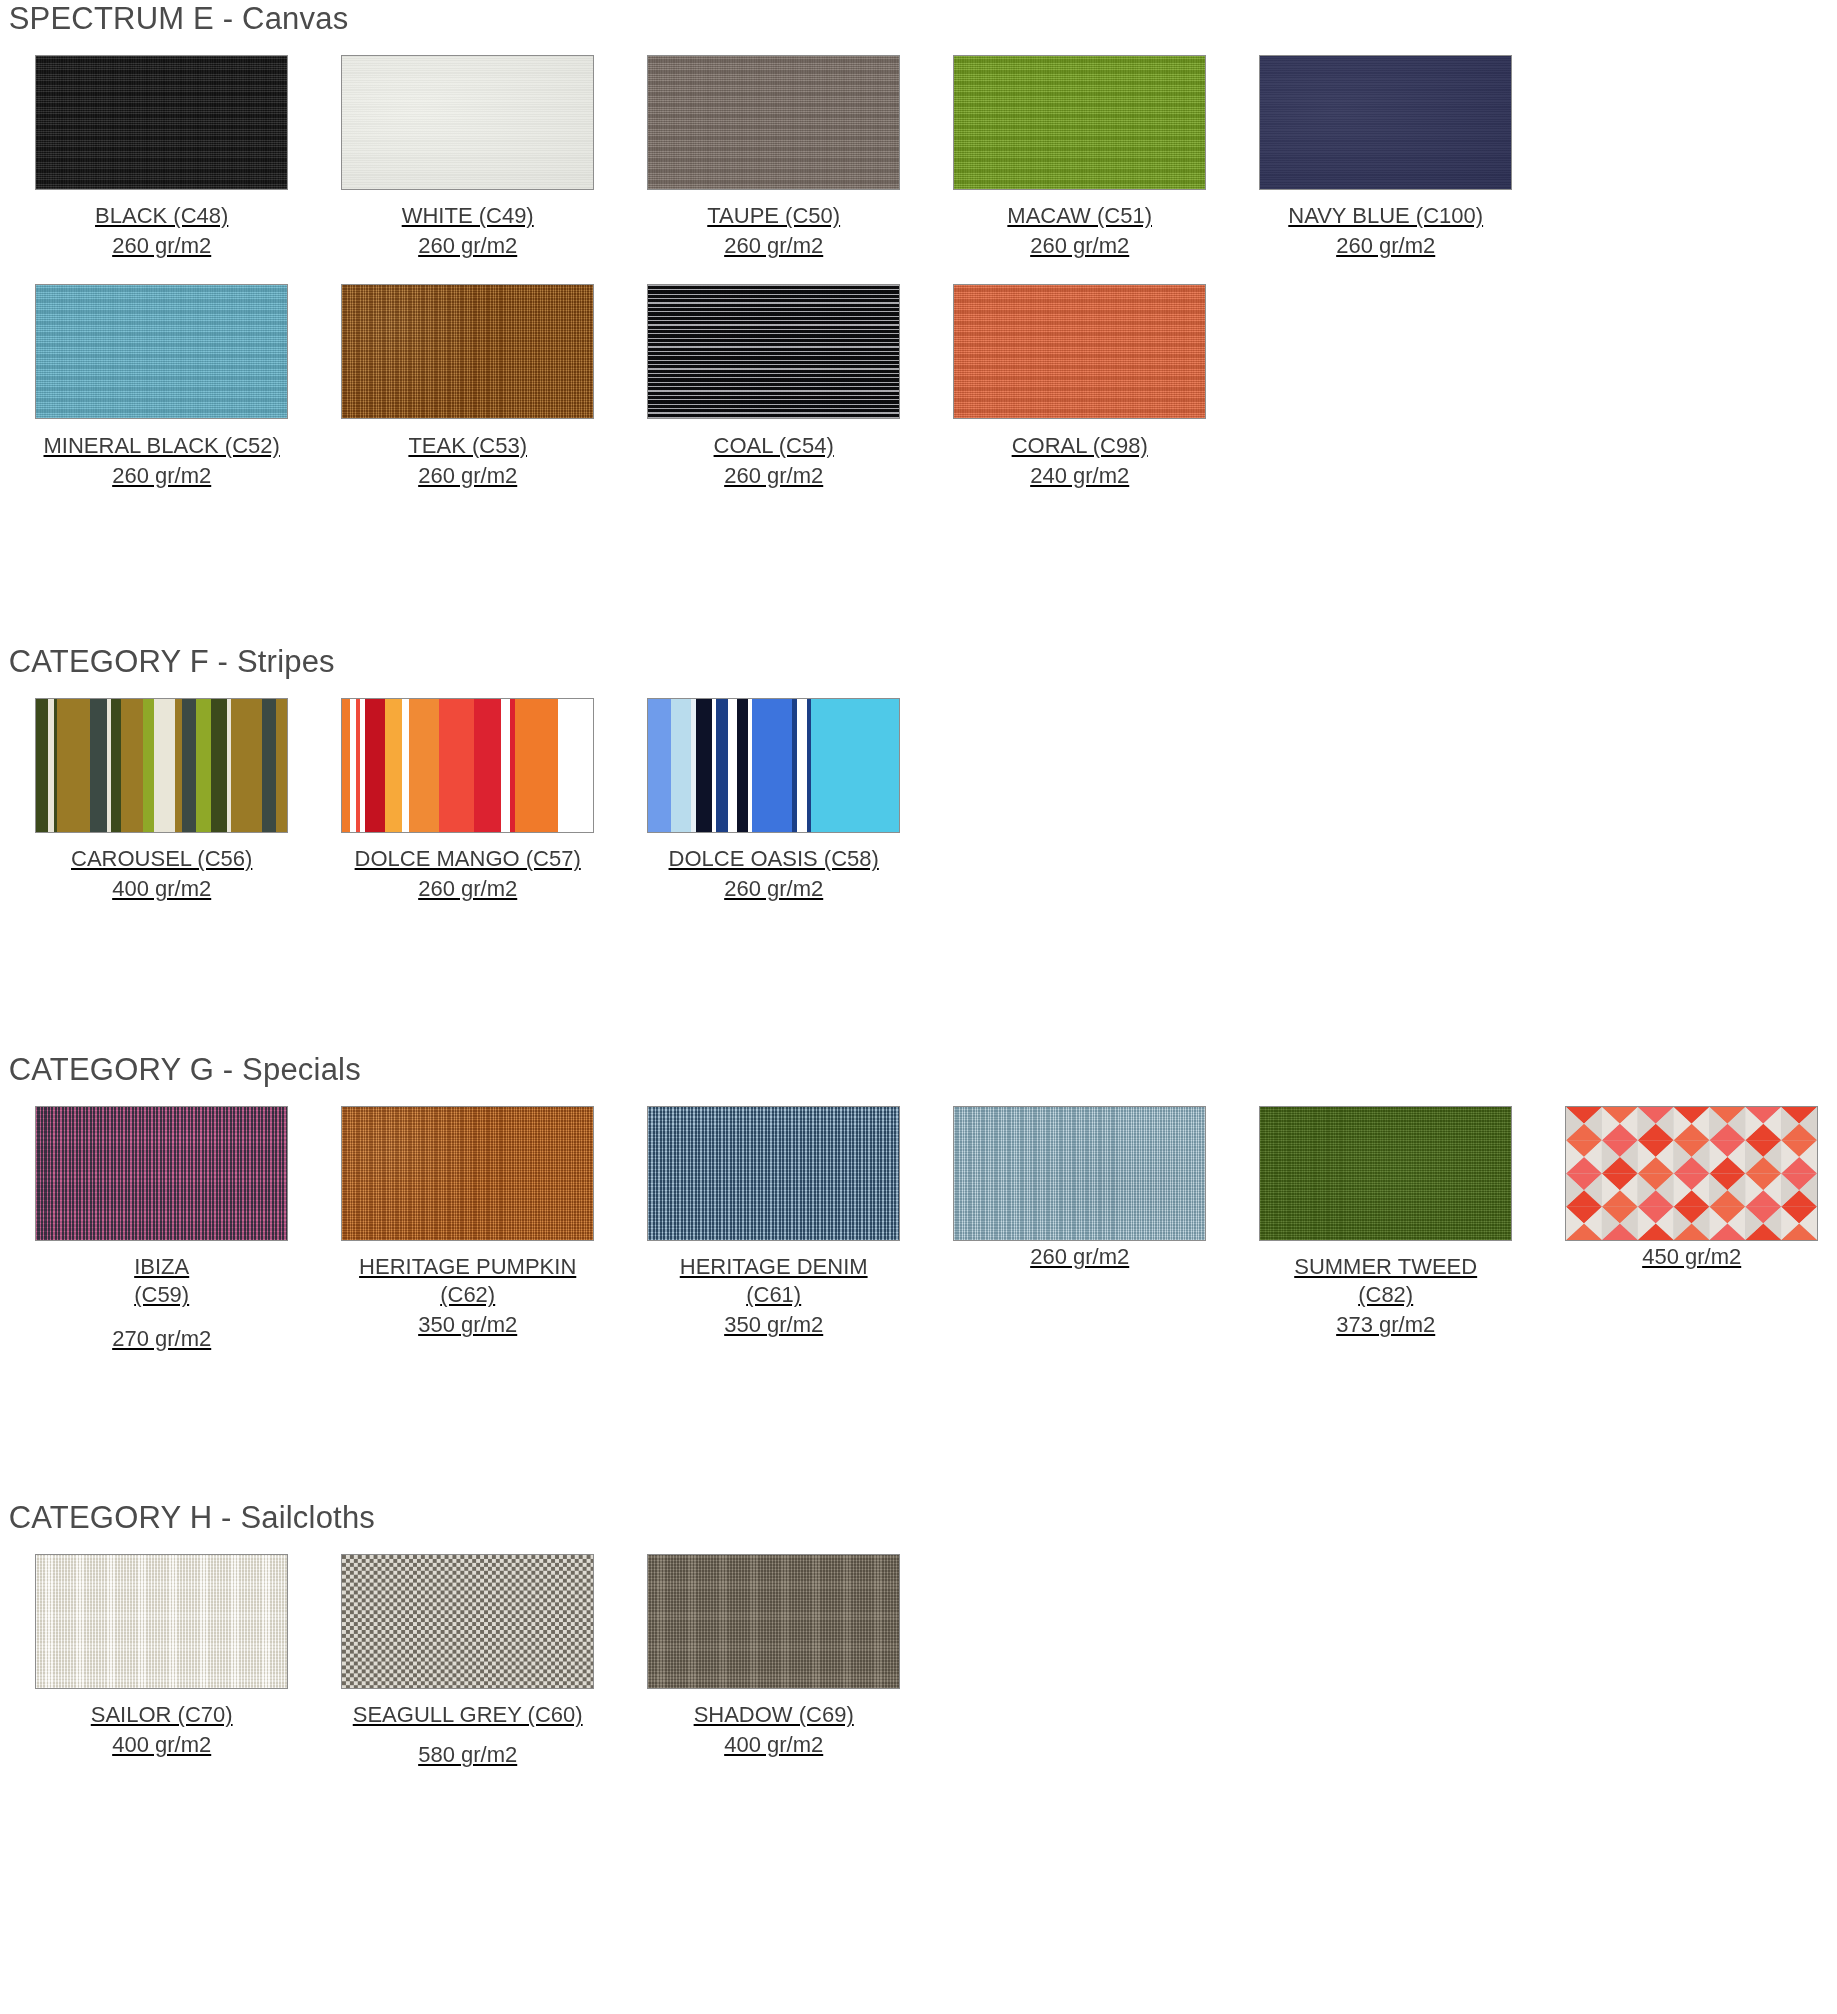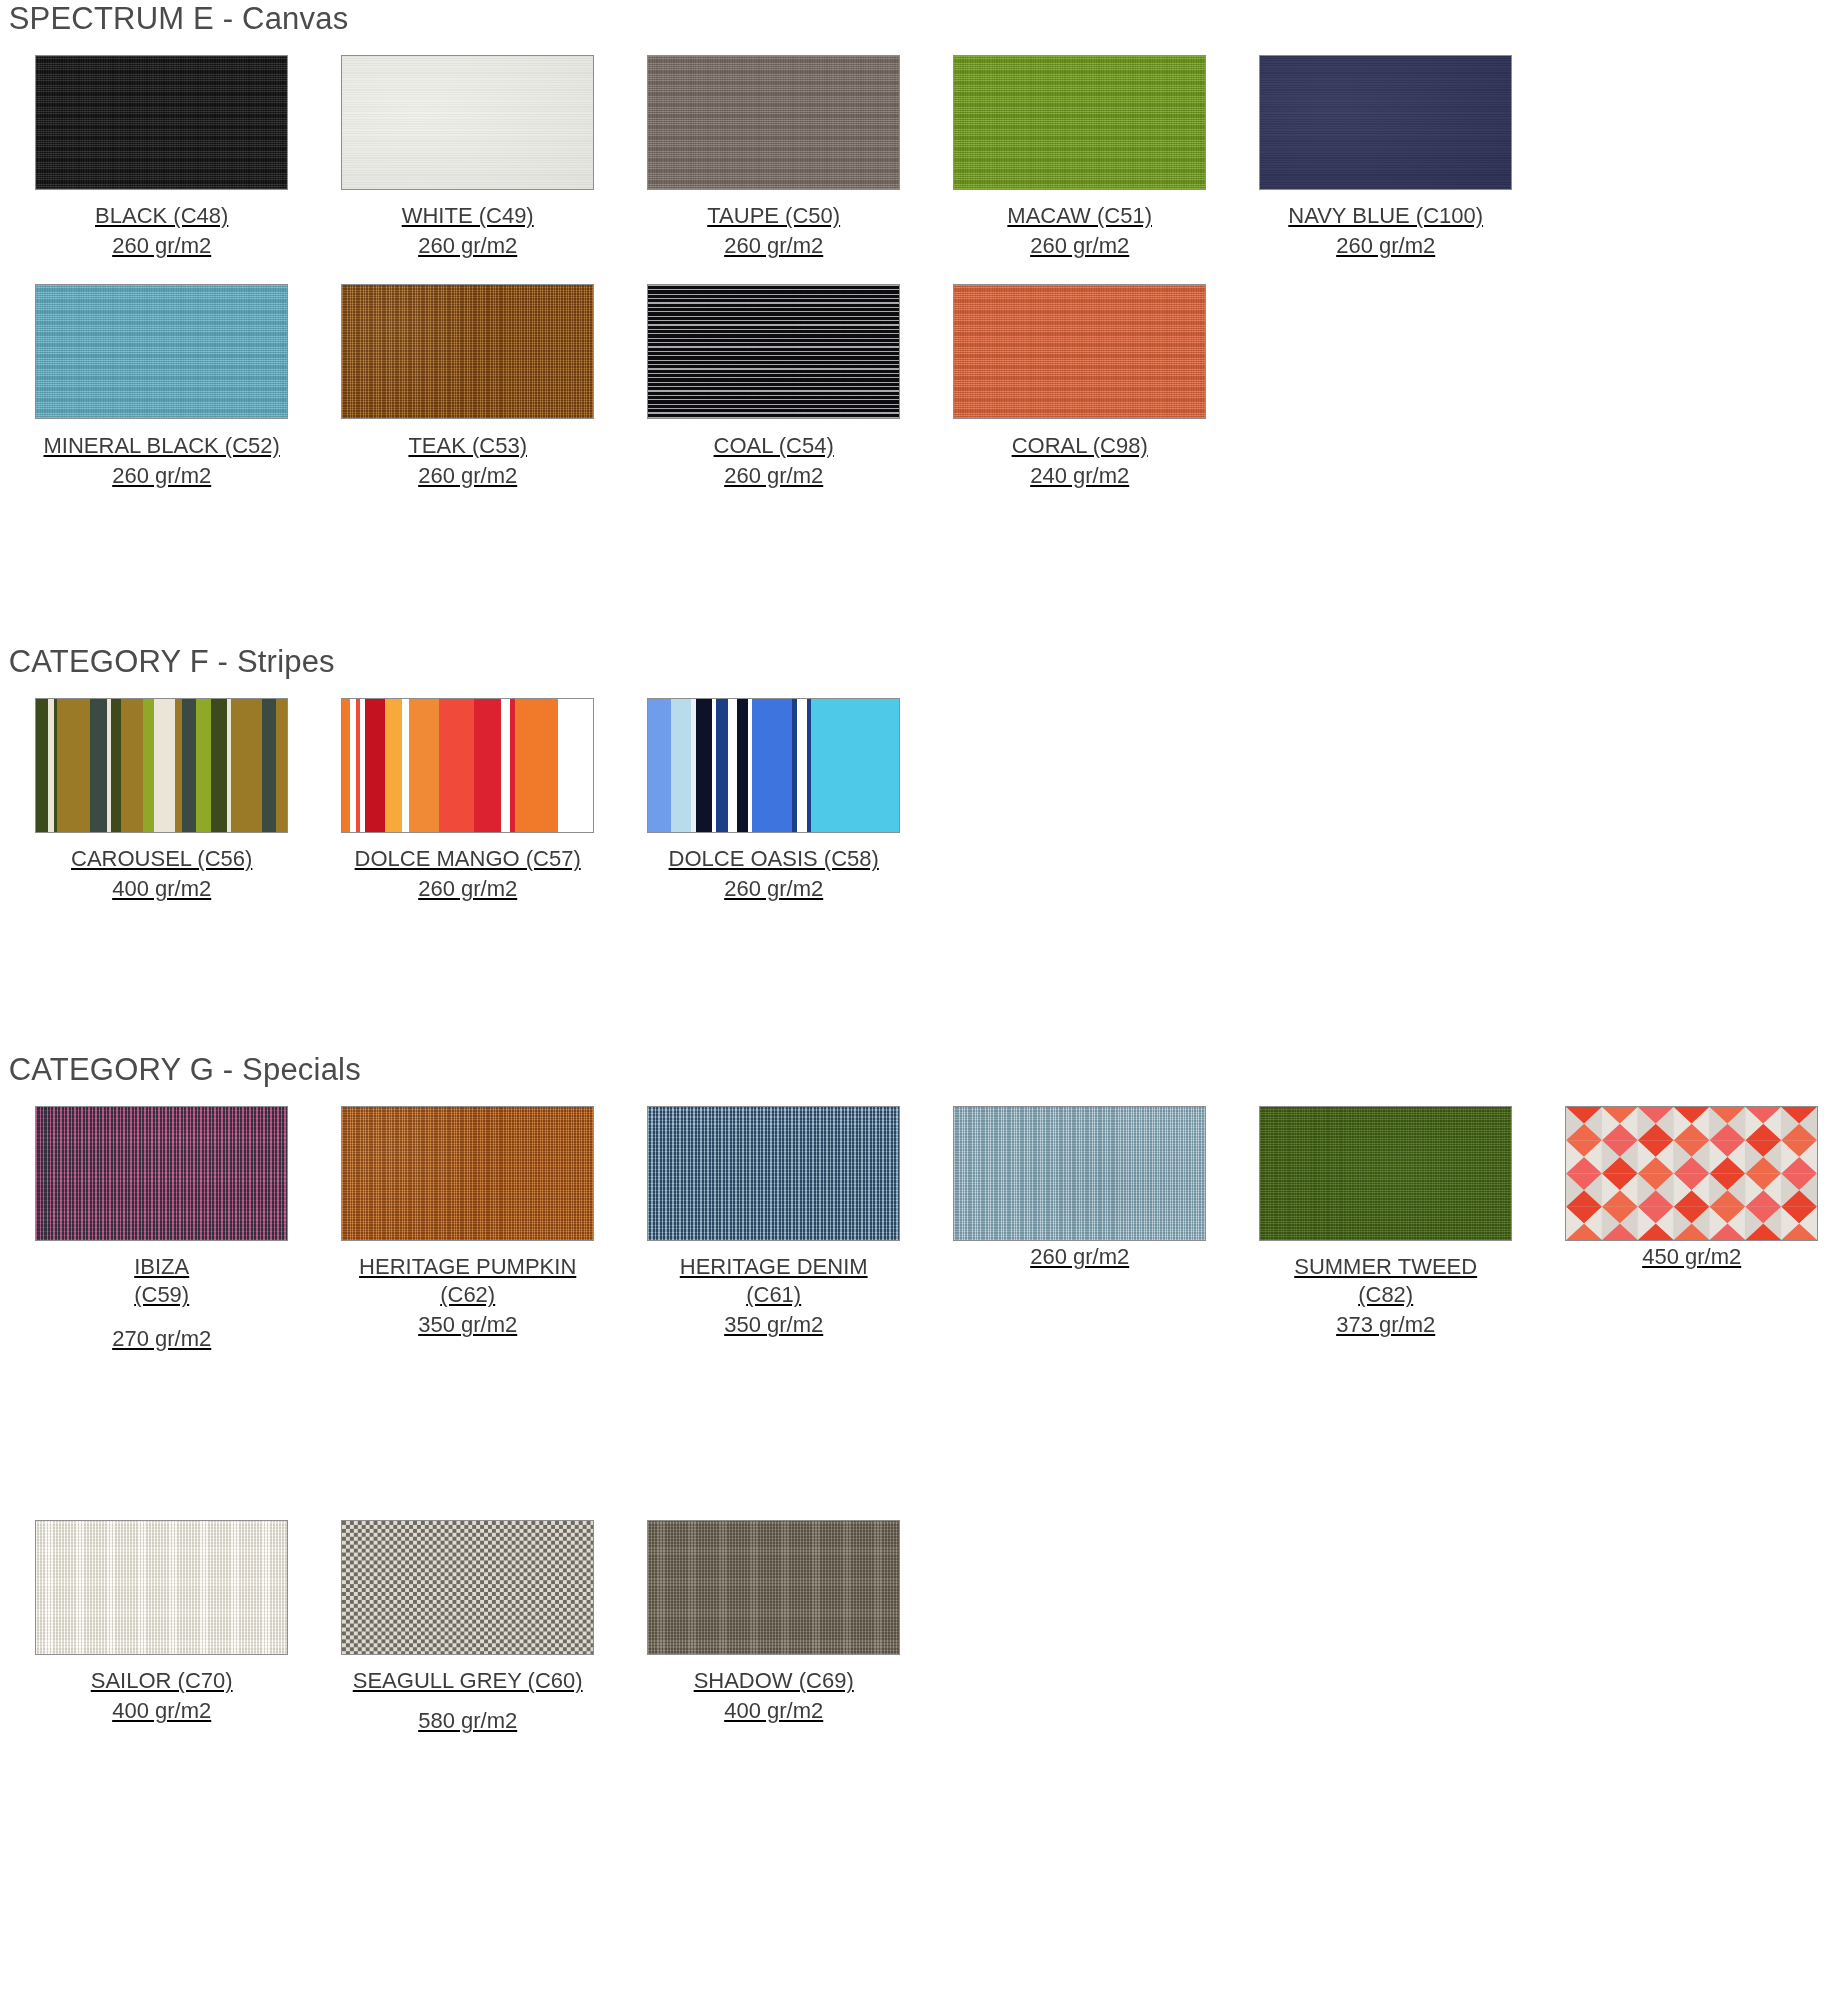--- a/index.html
+++ b/index.html
@@ -317,20 +317,21 @@
                   <polygon points="336,192 288,192 312,168" fill="#ef6a4a"></polygon>
                   <polygon points="288,192 288,144 312,168" fill="#e8e3dd"></polygon>
                 </svg></div>
             </div>
             <div class="swatch-label" style="margin-top: 1.7px;">450 gr/m2</div>
           </div>
         </div>
       </div>
       <div style="height: 148px;"></div>
       <div class="section">
+        <div class="section-title">CATEGORY H - Sailcloths</div>
         <div class="swatch-grid" style="margin-top: 19px;">
           <div class="swatch-cell">
             <div class="swatch-box" style="border-color: rgb(141, 141, 141);">
               <div class="tex" style="background-color: rgb(239, 236, 224); background-image: repeating-linear-gradient(90deg, rgba(255, 255, 255, 0.65) 0px, rgba(255, 255, 255, 0.65) 1.3px, rgba(170, 165, 150, 0.3) 1.3px, rgba(170, 165, 150, 0.3) 3.1px), repeating-linear-gradient(0deg, rgba(255, 255, 255, 0.5) 0px, rgba(255, 255, 255, 0.5) 1.3px, rgba(175, 170, 155, 0.22) 1.3px, rgba(175, 170, 155, 0.22) 3.1px);"></div>
             </div>
             <div class="swatch-label">SAILOR (C70)</div>
             <div class="swatch-label" style="margin-top: 1.7px;">400 gr/m2</div>
           </div>
           <div class="swatch-cell">
             <div class="swatch-box" style="border-color: rgb(141, 141, 141);">

